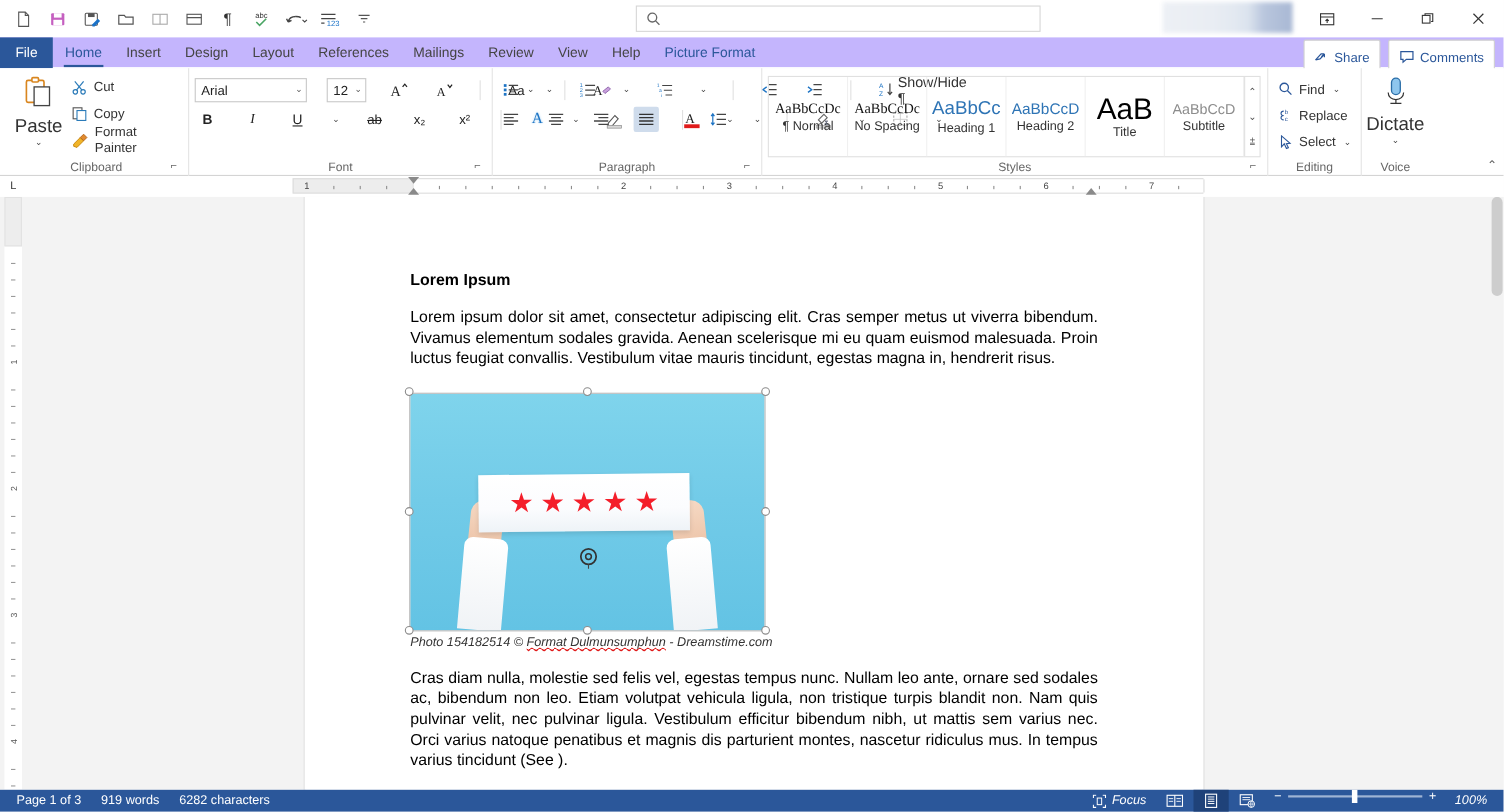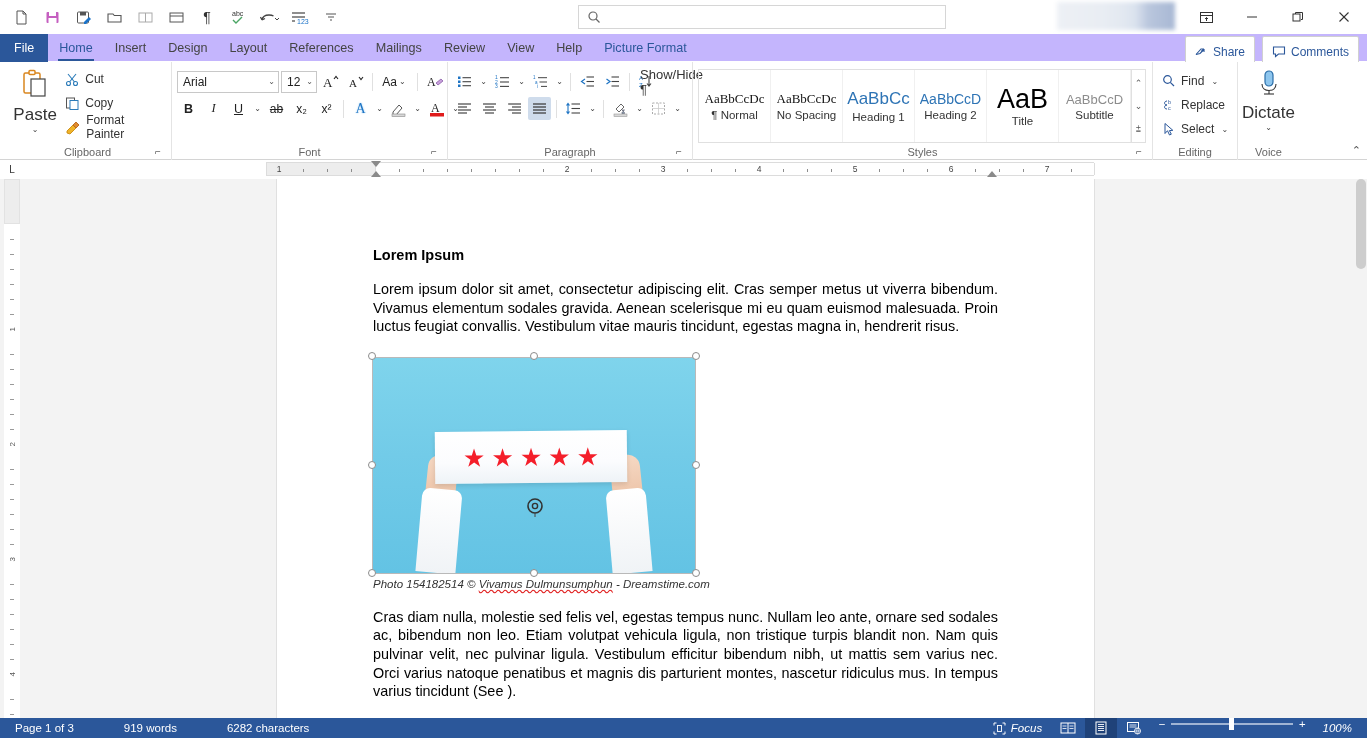--- a/index.html
+++ b/index.html
@@ -93,21 +93,21 @@
   }
   .bigbtn .lbl { margin-top: 2px; font-size: 17px; }
   .chev { font-size: 8px; color: #444; line-height: 7px; margin-top: 1px; }
   .smallitem {
     display: flex; align-items: center; gap: 5px; height: 22px;
     font-size: 12px; color: #333; padding: 0 4px; border-radius: 2px;
   }
   .ico { display: flex; align-items: center; justify-content: center; }
 
   
-  .fontrow1, .fontrow2 { display: flex; align-items: center; gap: 2px; }
+  .fontrow1, .fontrow2 { display: flex; align-items: center; gap: 18px; }
   .fontrow1 { margin-bottom: 4px; }
   .fontbox {
     border: 1px solid #c8c8c8; height: 22px; display: flex; align-items: center;
     padding: 0 3px 0 5px; font-size: 12px; color: #222; background: #fff;
     justify-content: space-between;
   }
   .fontbox .cv { font-size: 8px; color: #555; margin-left: 6px; }
   .ibtn {
     width: 23px; height: 23px; display: flex; align-items: center; justify-content: center;
     border-radius: 2px; font-size: 13px; color: #222;
@@ -244,21 +244,21 @@
   }
   .sq { text-decoration: underline wavy #e01b1b; text-decoration-skip-ink: none; }
   .cursor-ring {
     position: absolute; left: 526px; top: 318px; width: 20px; height: 20px; z-index: 20;
   }
 
   
   .statusbar {
     position: absolute; left: 0; right: 0; bottom: 0; height: 20px;
     background: #2b579a; color: #fff; display: flex; align-items: center;
-    font-size: 11.5px; padding: 0 6px; gap: 32px;
+    font-size: 11.5px; padding: 0 6px;
   }
   .sb-item { padding: 0 9px; height: 20px; display: flex; align-items: center; gap: 5px; }
   .sb-item.sel { background: #1f4279; }
   .sb-right { margin-left: auto; display: flex; align-items: flex-start; font-style: italic; }
   .zoomslider { display: flex; align-items: center; gap: 6px; padding: 0 8px; }
   .track { width: 122px; height: 2px; background: #9fb4d4; position: relative; }
   .thumb {
     position: absolute; left: 58px; top: -5px; width: 5px; height: 12px; background: #fff;
   }
   .vsb {
@@ -892,21 +892,21 @@
         <div class="handle" style="left:157px;top:-6px;"></div>
         <div class="handle" style="left:319px;top:-6px;"></div>
         <div class="handle" style="left:-5px;top:103px;"></div>
         <div class="handle" style="left:319px;top:103px;"></div>
         <div class="handle" style="left:-5px;top:211px;"></div>
         <div class="handle" style="left:157px;top:211px;"></div>
         <div class="handle" style="left:319px;top:211px;"></div>
       </div>
 
       <div class="caption">
-        <span>Photo 154182514 © </span><span class="sq">Vivamus Dulmunsumphun</span><span> - Dreamstime.com</span>
+        <span>Photo 154182514 © </span><span class="sq">Format Dulmunsumphun</span><span> - Dreamstime.com</span>
       </div>
 
       <div class="doc-p" style="margin-top:18px;">Cras diam nulla, molestie sed felis vel, egestas tempus nunc. Nullam leo ante, ornare sed sodales ac, bibendum non leo. Etiam volutpat vehicula ligula, non tristique turpis blandit non. Nam quis pulvinar velit, nec pulvinar ligula. Vestibulum efficitur bibendum nibh, ut mattis sem varius nec. Orci varius natoque penatibus et magnis dis parturient montes, nascetur ridiculus mus. In tempus varius tincidunt (See ).</div>
     </div>
   </div>
 
   <div class="cursor-ring">
     <svg width="20" height="20" viewBox="0 0 20 20">
       <circle cx="9" cy="9" r="7" fill="none" stroke="#333" stroke-width="1.6"></circle>
       <circle cx="9" cy="9" r="2.6" fill="none" stroke="#333" stroke-width="1.4"></circle>

